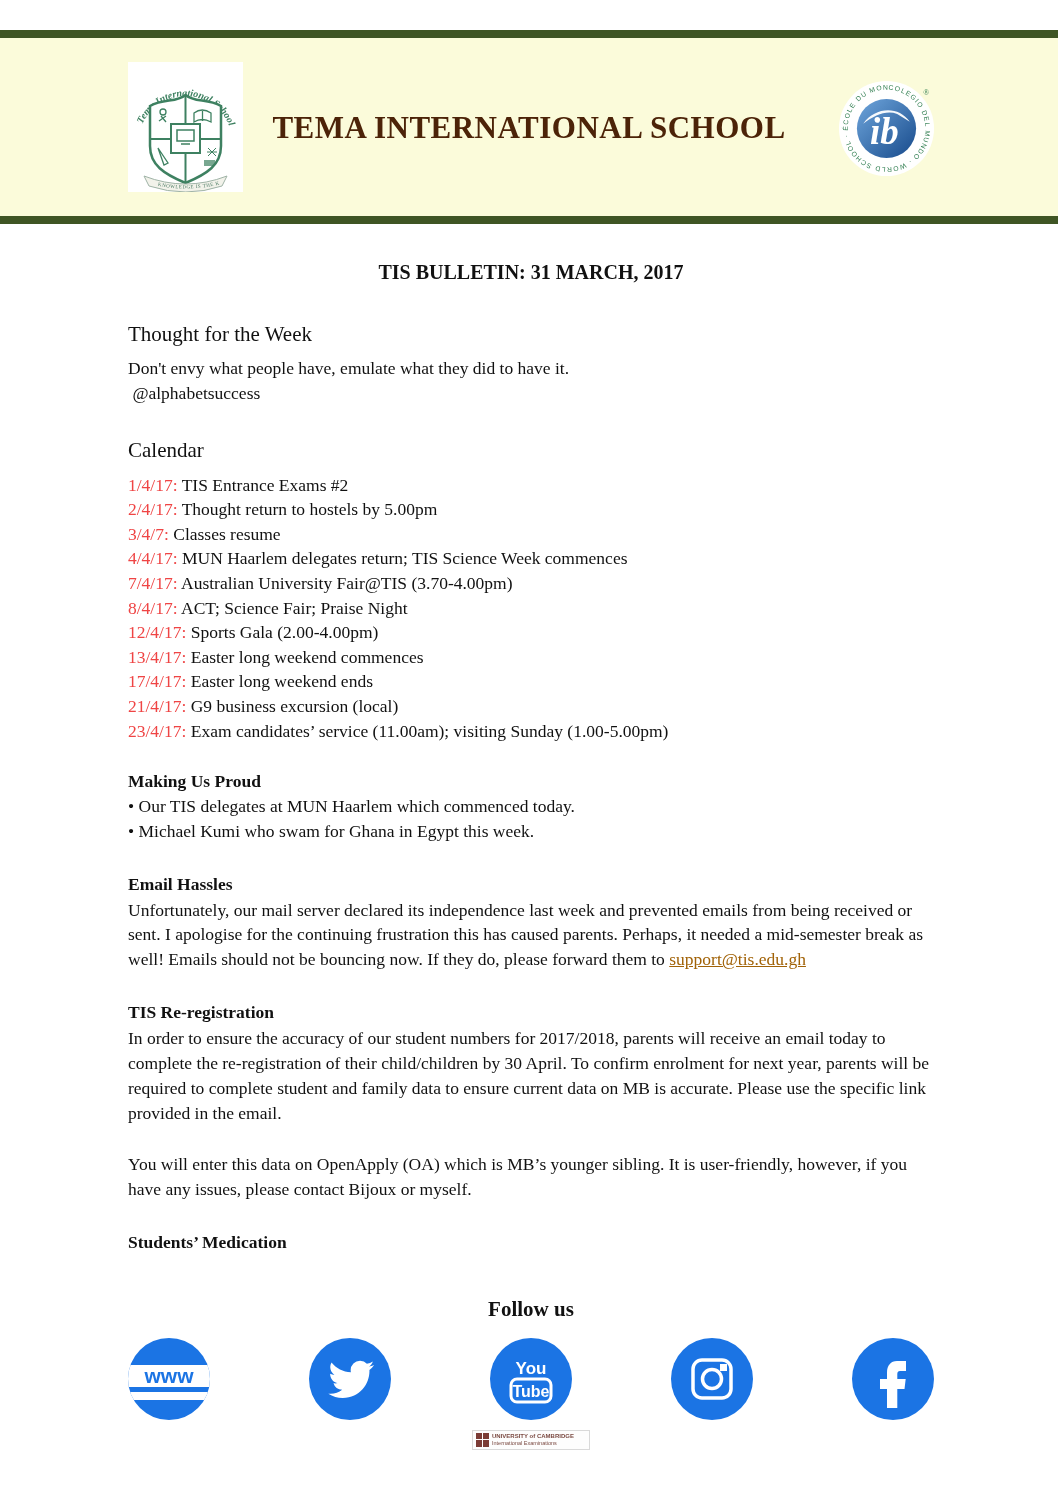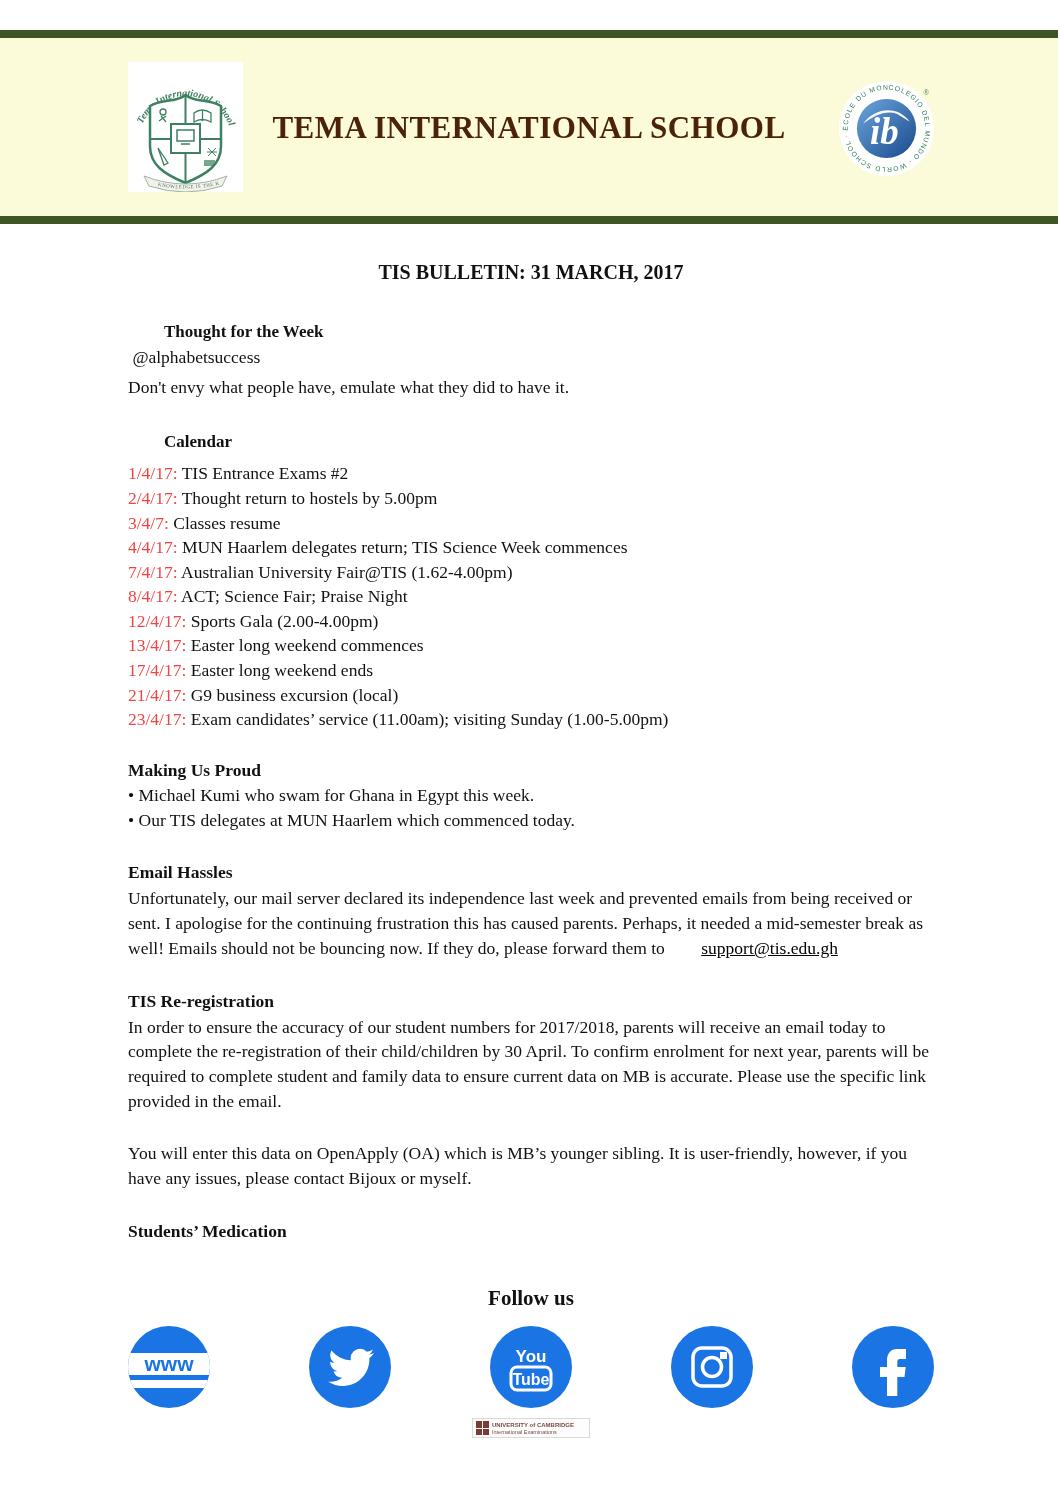--- a/index.html
+++ b/index.html
@@ -10,33 +10,33 @@
   .top-space { height:30px; background:#fff; }
   .green-bar { height:8px; background:#3F5524; }
   .cream-band { height:178px; background:#FBFBDA; position:relative; display:flex; align-items:center; }
   .crest-box { position:absolute; left:128px; top:24px; width:115px; height:130px; background:#fff; }
   .school-title { position:absolute; left:0; right:0; top:72px; text-align:center; font-size:31px; font-weight:bold; letter-spacing:.5px; color:#4C2308; }
   .ib-box { position:absolute; right:123px; top:42px; width:97px; height:97px; }
 
   
   .content { width:806px; margin:0 auto 0 128px; font-size:17.5px; line-height:1.42; }
   .bulletin-title { margin-top:34px; text-align:center; font-size:20px; font-weight:bold; }
-  .big-head { font-size:17px; font-weight:bold;margin-left:36px; }
+  .big-head { font-size:21px; font-weight:normal; }
   .small-head { font-size:17.5px; font-weight:bold; }
   .mt-thought { margin-top:34px; }
   .quote { margin-top:6px; white-space:pre-wrap; }
   .mt-cal { margin-top:30px; }
   .cal-list { margin-top:7px; }
   .cal-row { line-height:24.6px; }
   .cal-date { color:#ef4444; }
   .mt-proud { margin-top:26px; }
   .mt-sec { margin-top:28px;font-family:Liberation Serif, serif; }
   .para { margin-top:1px; }
   .para2 { margin-top:27px; }
-  a.mail-link { color:#000000; text-decoration:underline;margin-left:32px; }
+  a.mail-link { color:#a16207; text-decoration:underline; }
 
   
   .follow-head { margin-top:40px; text-align:center; font-size:21px; font-weight:bold; }
   .icons-row { margin-top:13px; display:flex; justify-content:space-between; align-items:center; }
   .soc { width:82px; height:82px; display:block; cursor:pointer; }
 
   
   .cam-wrap { margin-top:10px; display:flex; justify-content:center; }
   .cam-box { width:118px; border:1px solid #d9d9d9; background:#fdfdfd; padding:2px 3px; }
   .cam-top { display:flex; align-items:center; gap:3px; }
@@ -103,42 +103,42 @@
     </svg>
   </div>
 </div>
 <div class="green-bar"></div>
 
 <div class="content">
 
   <div class="bulletin-title">TIS BULLETIN: 31 MARCH, 2017</div>
 
   <div class="big-head mt-thought">Thought for the Week</div>
+  <div class="quote">Don't envy what people have, emulate what they did to have it.</div>
   <div class="quote" style="margin-top:0"> @alphabetsuccess</div>
-  <div class="quote">Don't envy what people have, emulate what they did to have it.</div>
 
   <div class="big-head mt-cal">Calendar</div>
   <div class="cal-list">
       <div class="cal-row"><span class="cal-date">1/4/17:</span><span> TIS Entrance Exams #2</span></div>
       <div class="cal-row"><span class="cal-date">2/4/17:</span><span> Thought return to hostels by 5.00pm</span></div>
       <div class="cal-row"><span class="cal-date">3/4/7:</span><span> Classes resume</span></div>
       <div class="cal-row"><span class="cal-date">4/4/17:</span><span> MUN Haarlem delegates return; TIS Science Week commences</span></div>
-      <div class="cal-row"><span class="cal-date">7/4/17:</span><span> Australian University Fair@TIS (1.62-4.00pm)</span></div>
+      <div class="cal-row"><span class="cal-date">7/4/17:</span><span> Australian University Fair@TIS (3.70-4.00pm)</span></div>
       <div class="cal-row"><span class="cal-date">8/4/17:</span><span> ACT; Science Fair; Praise Night</span></div>
       <div class="cal-row"><span class="cal-date">12/4/17:</span><span> Sports Gala (2.00-4.00pm)</span></div>
       <div class="cal-row"><span class="cal-date">13/4/17:</span><span> Easter long weekend commences</span></div>
       <div class="cal-row"><span class="cal-date">17/4/17:</span><span> Easter long weekend ends</span></div>
       <div class="cal-row"><span class="cal-date">21/4/17:</span><span> G9 business excursion (local)</span></div>
       <div class="cal-row"><span class="cal-date">23/4/17:</span><span> Exam candidates’ service (11.00am); visiting Sunday (1.00-5.00pm)</span></div>
     </div>
 
   <div class="small-head mt-proud">Making Us Proud</div>
   <div>
+      <div>• Our TIS delegates at MUN Haarlem which commenced today.</div>
       <div>• Michael Kumi who swam for Ghana in Egypt this week.</div>
-      <div>• Our TIS delegates at MUN Haarlem which commenced today.</div>
     </div>
 
   <div class="small-head mt-sec">Email Hassles</div>
   <div class="para"><span>Unfortunately, our mail server declared its independence last week and prevented emails from being received or sent. I apologise for the continuing frustration this has caused parents. Perhaps, it needed a mid-semester break as well! Emails should not be bouncing now. If they do, please forward them to </span><a class="mail-link" href="#">support@tis.edu.gh</a></div>
 
   <div class="small-head mt-sec">TIS Re-registration</div>
   <div class="para">In order to ensure the accuracy of our student numbers for 2017/2018, parents will receive an email today to complete the re-registration of their child/children by 30 April. To confirm enrolment for next year, parents will be required to complete student and family data to ensure current data on MB is accurate. Please use the specific link provided in the email.</div>
   <div class="para2">You will enter this data on OpenApply (OA) which is MB’s younger sibling. It is user-friendly, however, if you have any issues, please contact Bijoux or myself.</div>
 
   <div class="small-head mt-sec">Students’ Medication</div>

